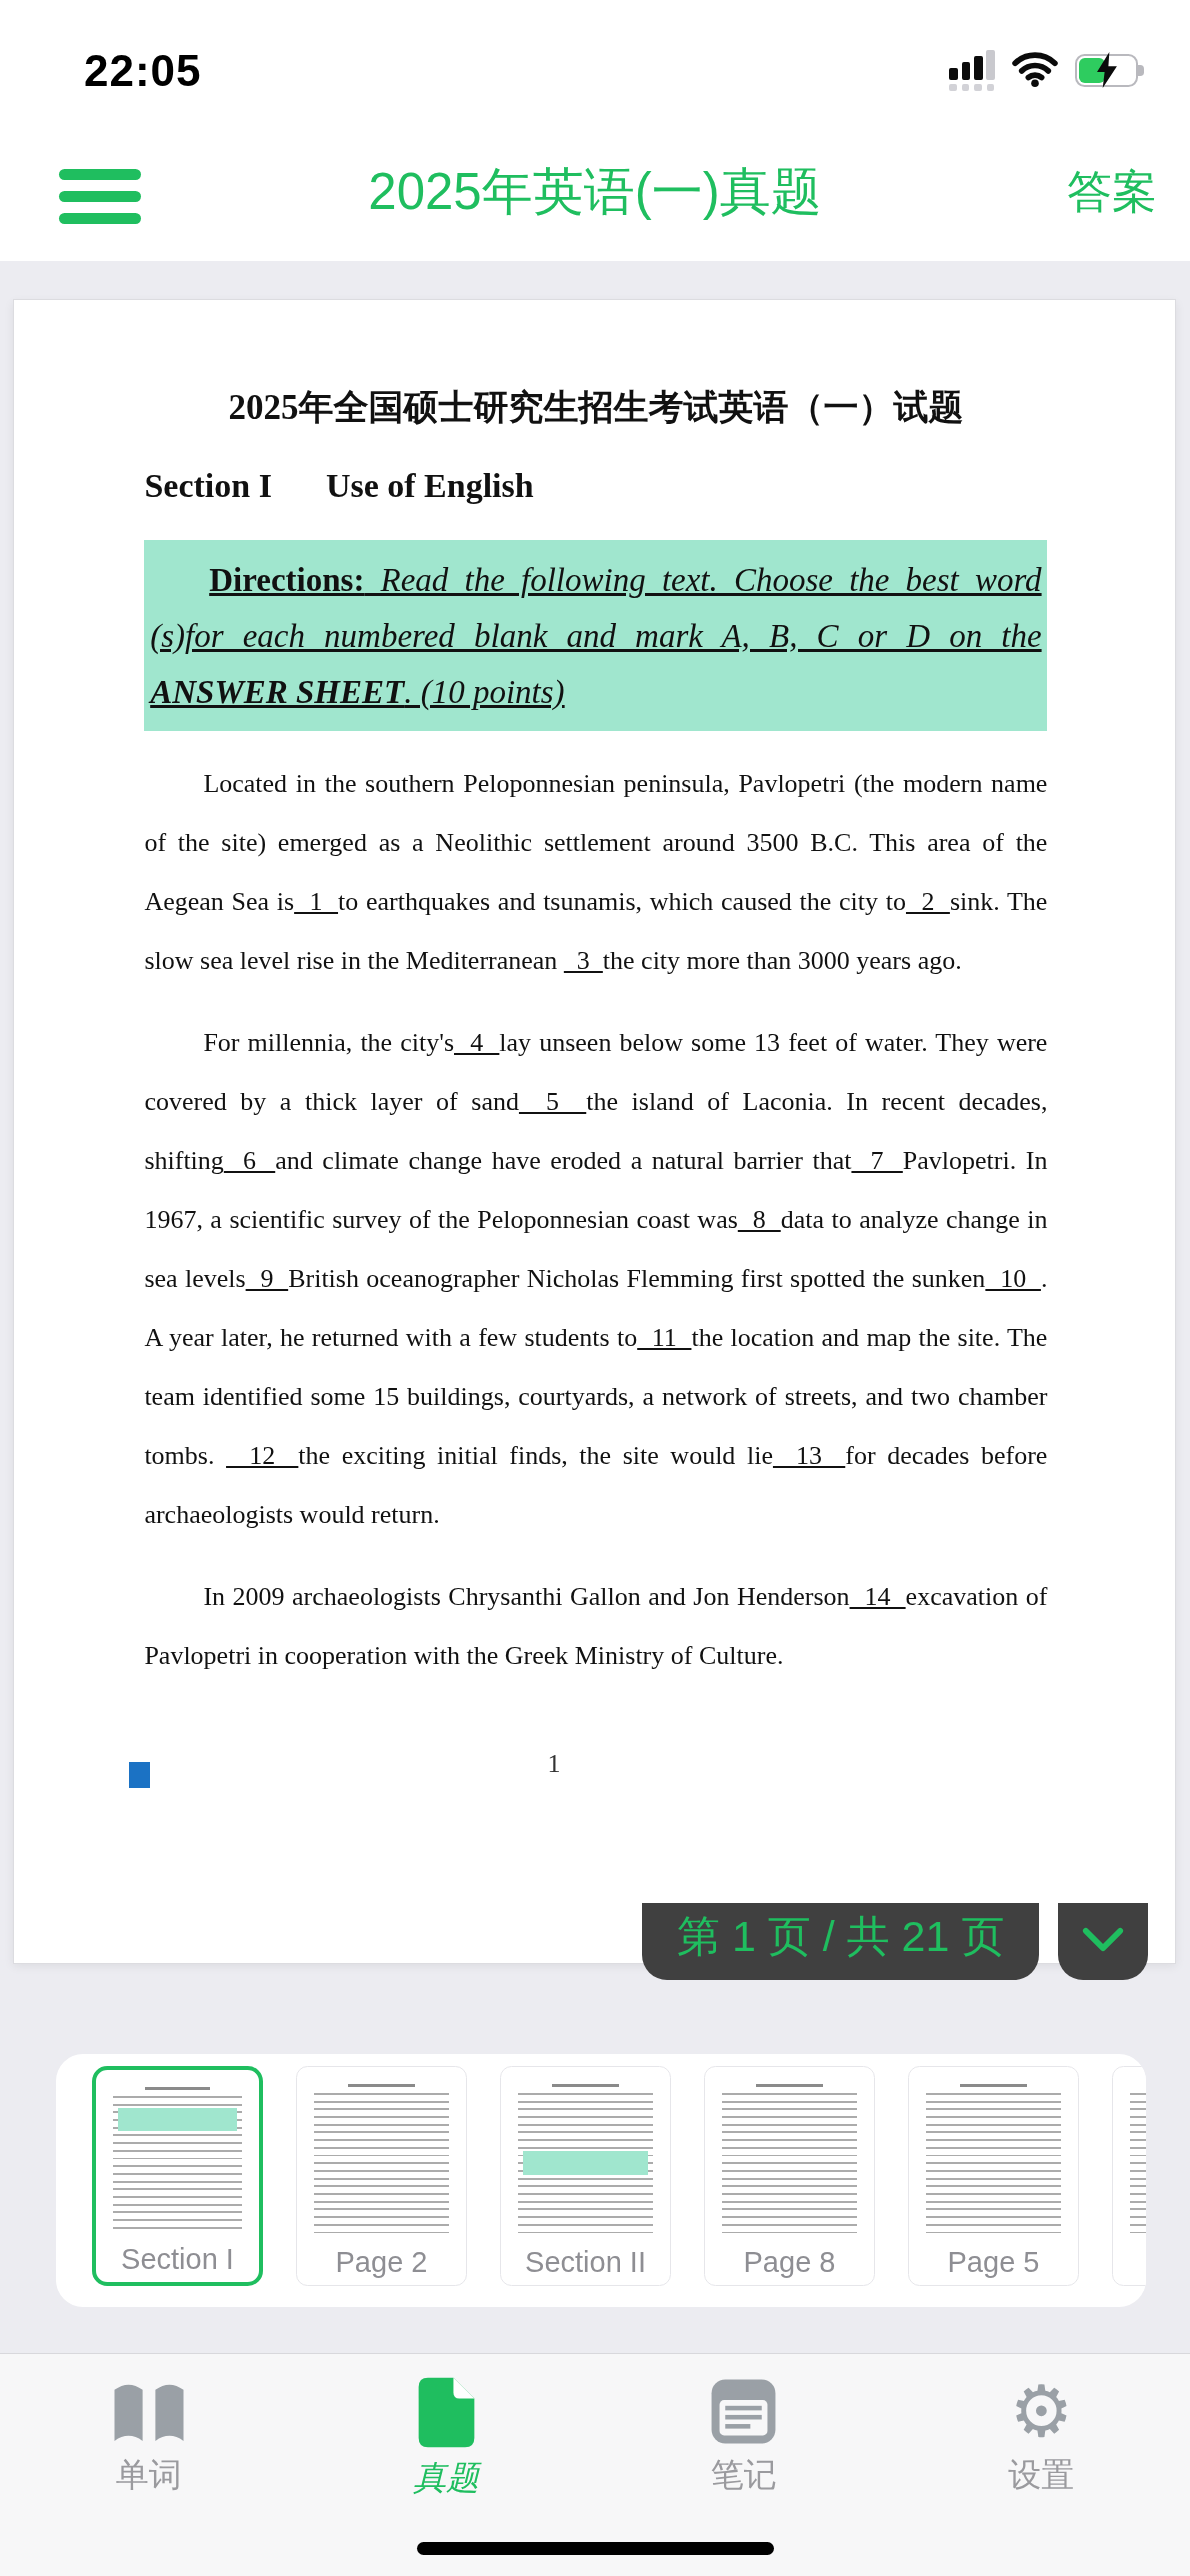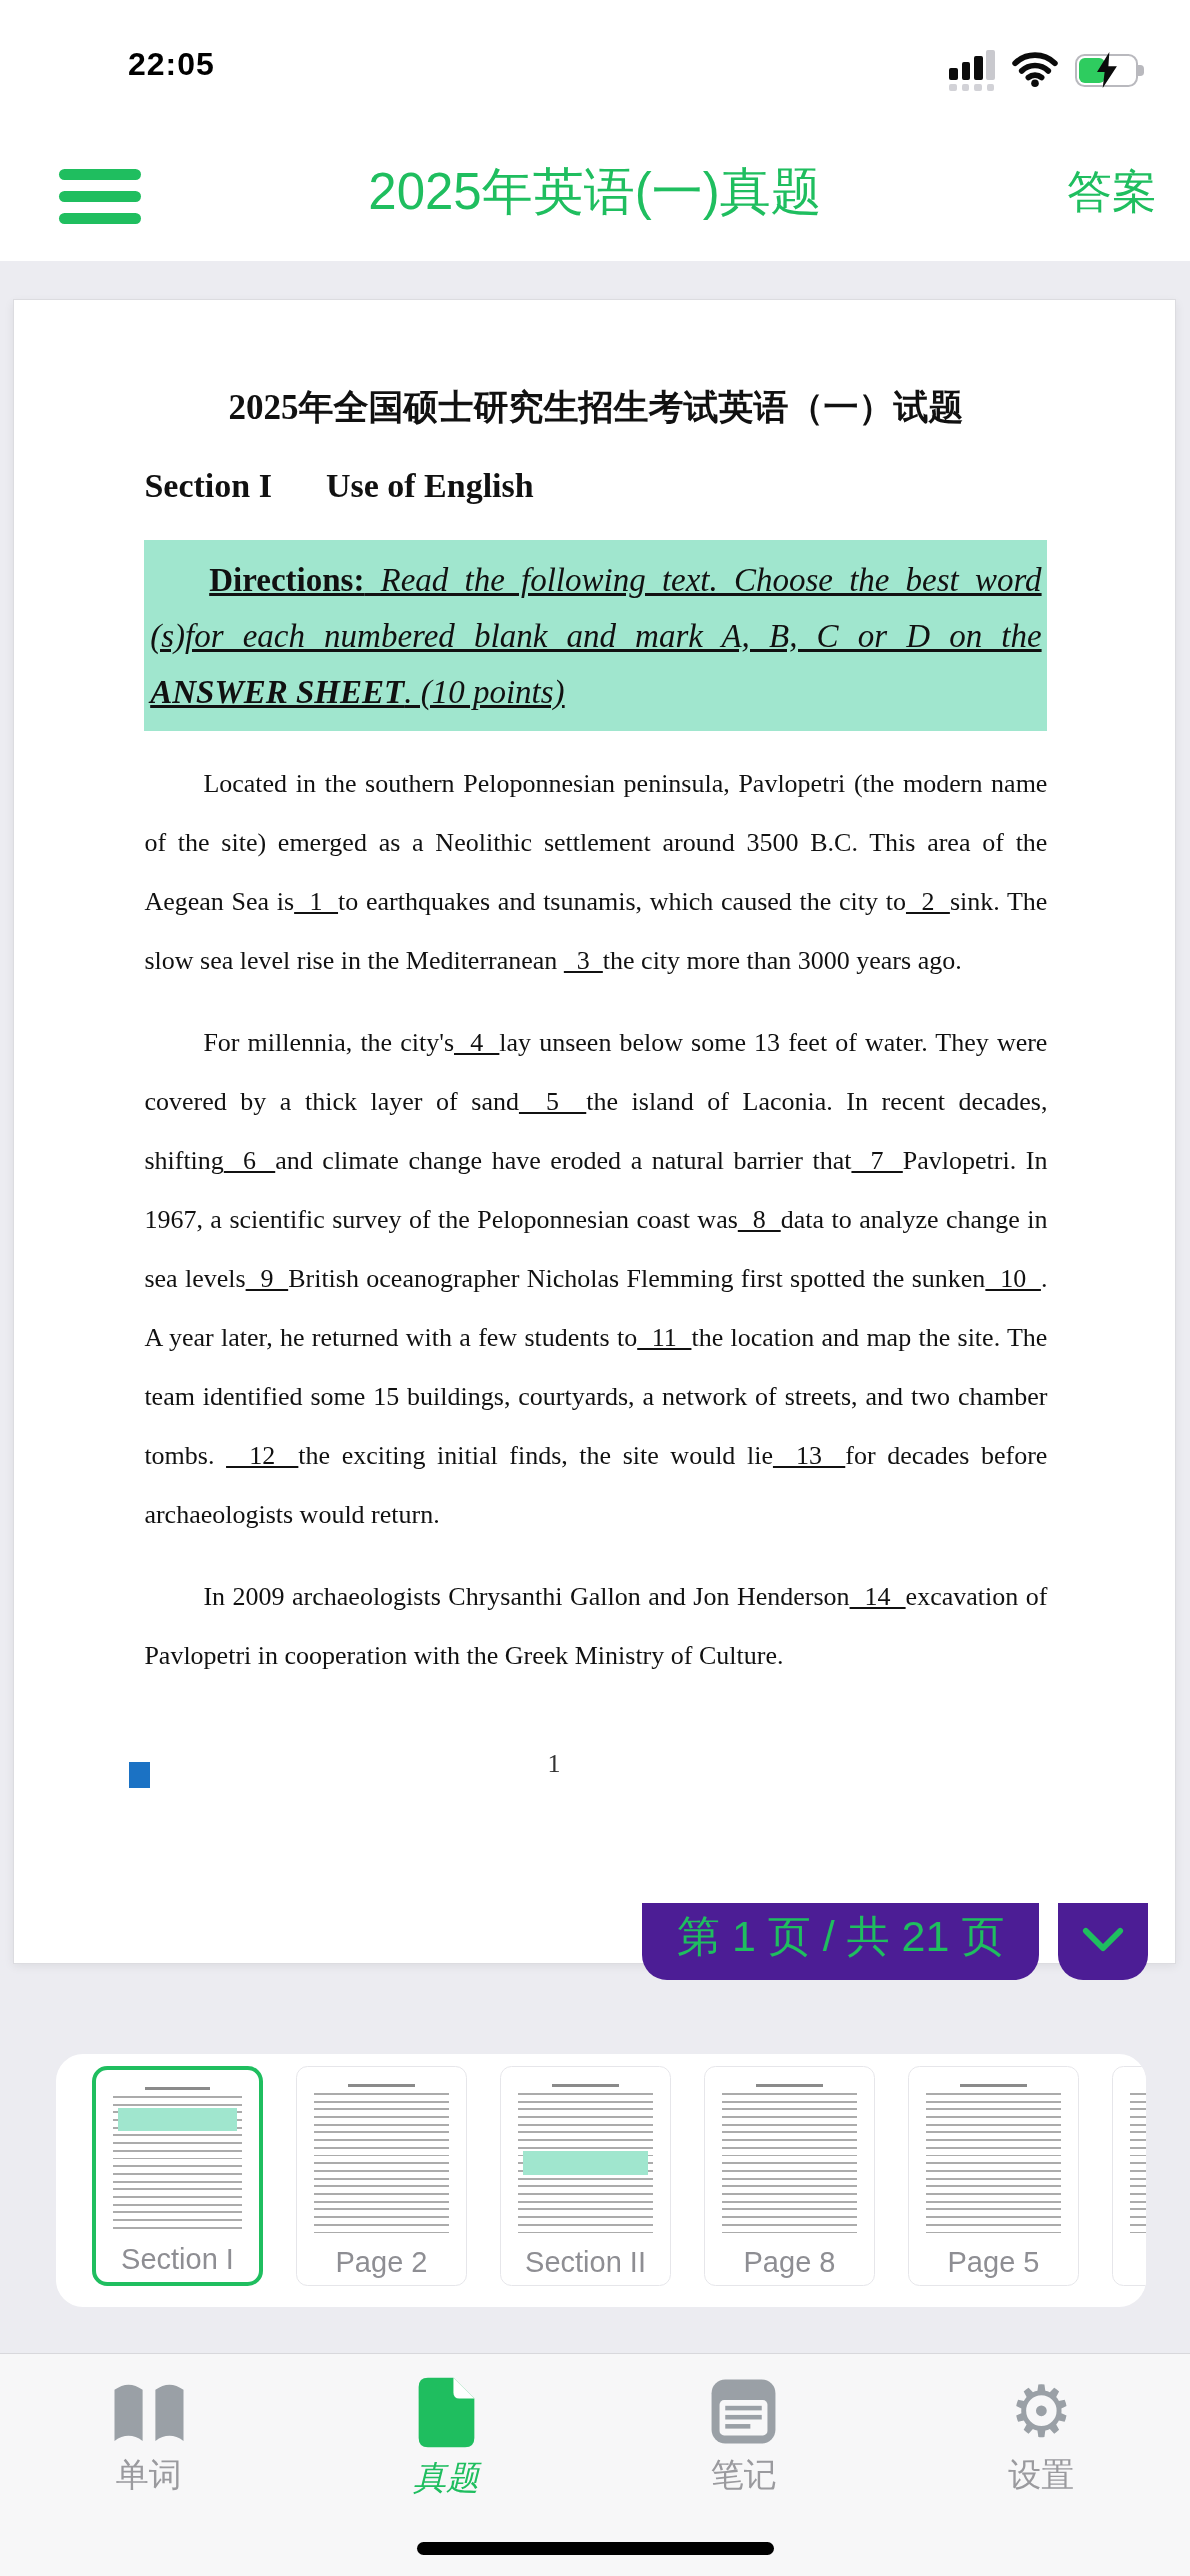--- a/index.html
+++ b/index.html
@@ -10,21 +10,21 @@
     font-family:"Liberation Sans", sans-serif;
     overflow:hidden;
     --accent:#1FBE5F;
     --mint:#A0E6CE;
     --blue:#1B72C4;
   }
 
   
   .top-white { position:absolute; left:0; top:0; width:1190px; height:261px; background:#fff; }
 
-  .time { position:absolute; left:84px; top:46px; font-size:32px; font-weight:bold; color:#000; letter-spacing:1px;margin-left:44px; }
+  .time { position:absolute; left:84px; top:46px; font-size:44px; font-weight:bold; color:#000; letter-spacing:1px; }
 
   .sicons { position:absolute; right:46px; top:50px; display:flex; align-items:center; gap:17px; }
   .signal { display:flex; flex-direction:column; align-items:flex-start; }
   .sig-row { display:flex; align-items:flex-end; gap:3.8px; }
   .sig-bar { width:8.6px; border-radius:1.9px; background:#0b0b0b; }
   .sig-bar.b1{height:12.5px}.sig-bar.b2{height:18px}.sig-bar.b3{height:24px}
   .sig-bar.b4{height:30px;background:#c9c9ce}
   .sig-row2 { display:flex; gap:4.8px; margin-top:3.8px; }
   .sig-dot { width:7.7px; height:7.7px; border-radius:1.9px; background:#d2d2d7; }
 
@@ -52,21 +52,21 @@
   .directions { margin-top:35px; background:var(--mint); padding:11.5px 5.8px; font-size:33px; line-height:56px;
     font-style:italic; text-align:justify; text-indent:59px; text-decoration:underline; }
   .directions .dlabel { font-weight:bold; font-style:normal; }
   .directions .answer-sheet { font-weight:bold; }
   .para { font-size:26px; line-height:59px; text-align:justify; text-indent:59px; margin-top:23px; }
   .blank { text-decoration:underline; white-space:pre; }
   .blue-mark { position:absolute; left:115px; top:1462px; width:21px; height:26px; background:var(--blue); }
   .page-num { position:absolute; left:533px; top:1449px; font-family:"Liberation Serif", serif; font-size:26px; color:#333; }
 
   
-  .pill { position:absolute; bottom:-17px; background:#4c1d95; border-radius:0 0 25px 25px; height:77px; }
+  .pill { position:absolute; bottom:-17px; background:#404040; border-radius:0 0 25px 25px; height:77px; }
   .pill-text { right:136px; padding:0 35px; line-height:67px; font-size:43px; color:var(--accent); }
   .pill-chevron { right:27px; width:90px; display:flex; align-items:center; justify-content:center; }
 
   
   .thumb-panel { position:absolute; left:56px; top:2054px; width:1090px; height:253px; background:#fff; border-radius:27px; overflow:hidden; }
   .thumbs { position:absolute; left:36px; top:11.5px; display:flex; gap:33px; }
   .thumb { position:relative; flex:0 0 171px; width:171px; height:220px; background:#fff; border:1.9px solid #e6e6ea; border-radius:11.5px; }
   .thumb.active { border:4.8px solid var(--accent); border-radius:15.3px; }
   .mini { position:absolute; left:17px; right:17px; top:13.4px; bottom:44px; }
   .mini::before { content:""; position:absolute; left:25%; right:25%; top:3.8px; height:2.9px; background:#8a8a8a; }

